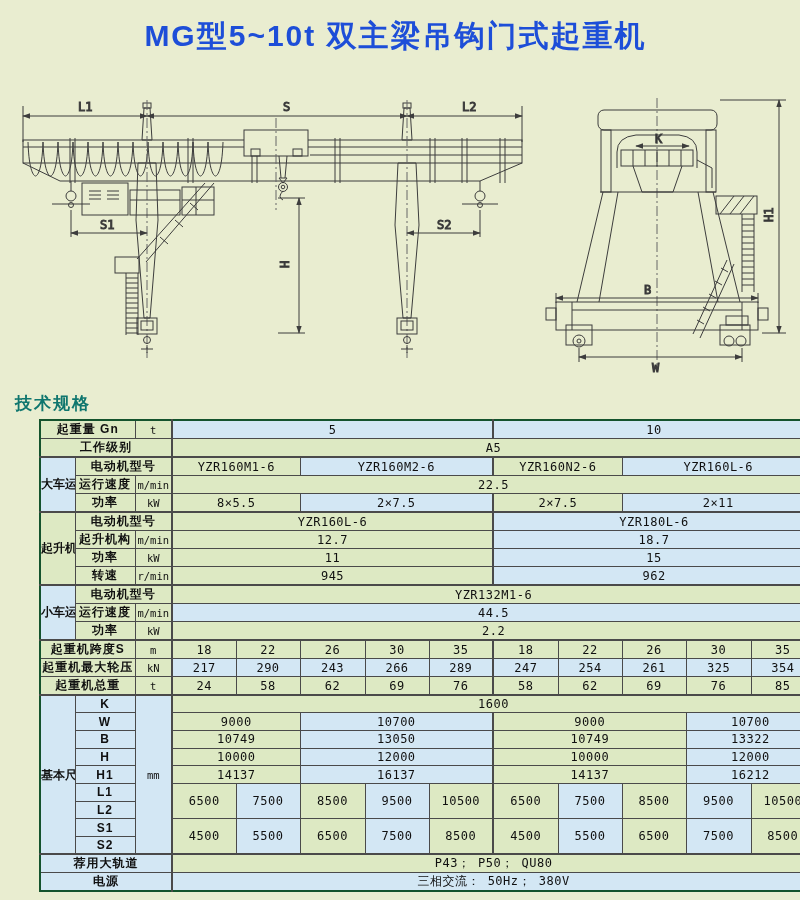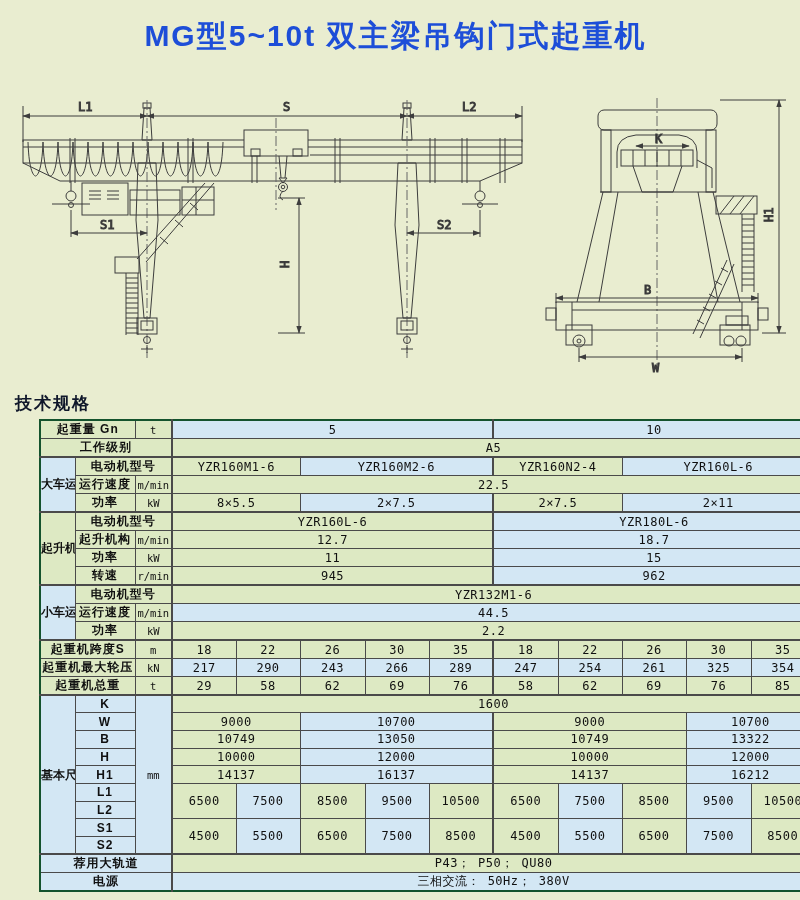--- a/index.html
+++ b/index.html
@@ -12,21 +12,21 @@
     position:absolute; top:16px; left:0; width:791px;
     text-align:center;
     font:bold 30px "Liberation Sans", sans-serif;
     letter-spacing:2px;
     color:#1d4ed8;
   }
   .heading {
     position:absolute; top:392px; left:15px;
     font:bold 17px "Liberation Sans", sans-serif;
     letter-spacing:2px;
-    color:#0f172a;
+    color:#0f766e;
   }
   svg.drawing { position:absolute; top:0; left:0; }
   svg.drawing text {
     font:12px "DejaVu Sans Mono", monospace;
     fill:#222;
   }
   table.spec {
     position:absolute; top:419px; left:15px;
     width:775px;
     border-collapse:collapse; table-layout:fixed;
@@ -350,21 +350,21 @@
       </tr>
       <tr>
         <td colspan="3" class="lab g dv">工作级别</td>
         <td colspan="10" class="data g">A5</td>
       </tr>
       <tr class="tt">
         <td rowspan="3" class="grp b">大车运行机构</td>
         <td colspan="2" class="lab g dv">电动机型号</td>
         <td colspan="2" class="data g">YZR160M1-6</td>
         <td colspan="3" class="data b dv">YZR160M2-6</td>
-        <td colspan="2" class="data g">YZR160N2-4</td>
+        <td colspan="2" class="data g">YZR160N2-6</td>
         <td colspan="3" class="data b">YZR160L-6</td>
       </tr>
       <tr>
         <td class="lab g">运行速度</td>
         <td class="unit g dv">m/min</td>
         <td colspan="10" class="data g">22.5</td>
       </tr>
       <tr>
         <td class="lab g">功率</td>
         <td class="unit g dv">kW</td>
@@ -436,21 +436,21 @@
         <td class="data b dv">289</td>
         <td class="data b">247</td>
         <td class="data b">254</td>
         <td class="data b">261</td>
         <td class="data b">325</td>
         <td class="data b">354</td>
       </tr>
       <tr>
         <td colspan="2" class="lab g">起重机总重</td>
         <td class="unit g dv">t</td>
-        <td class="data g">29</td>
+        <td class="data g">24</td>
         <td class="data g">58</td>
         <td class="data g">62</td>
         <td class="data g">69</td>
         <td class="data g dv">76</td>
         <td class="data g">58</td>
         <td class="data g">62</td>
         <td class="data g">69</td>
         <td class="data g">76</td>
         <td class="data g">85</td>
       </tr>

